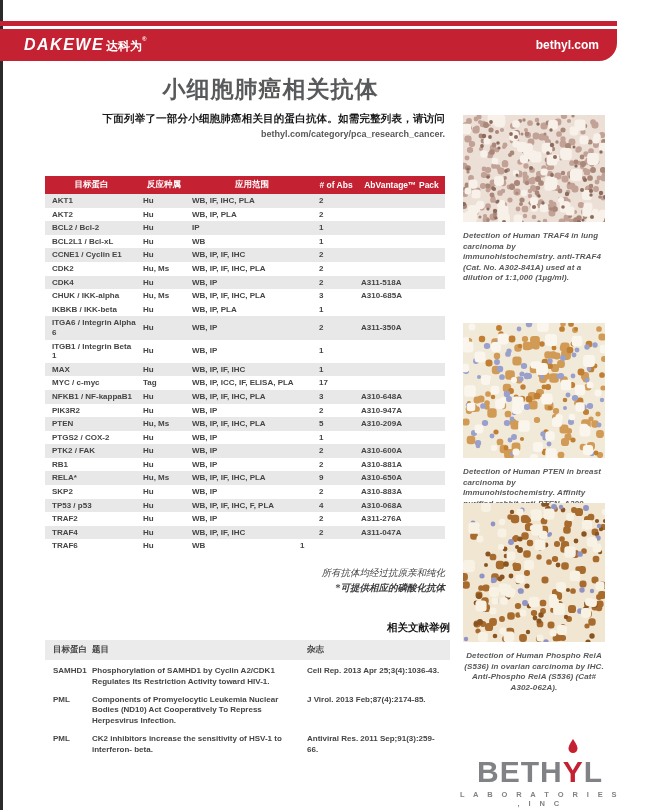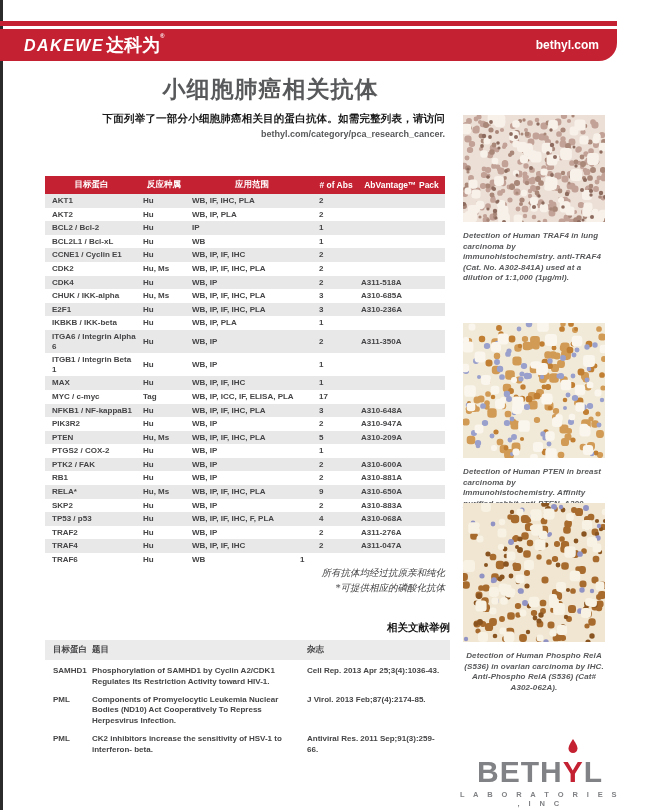--- a/index.html
+++ b/index.html
@@ -13,21 +13,21 @@
   .page{position:relative;width:649px;height:810px;background:#ffffff;overflow:hidden;
         font-family:"Liberation Sans",sans-serif;}
   .edge-line{position:absolute;left:0;top:0;width:3px;height:810px;background:#2b2b2b;}
 
   
   .topbar-thin{position:absolute;left:0;top:21px;width:617px;height:5px;background:var(--red);}
   .topbar{position:absolute;left:0;top:29px;width:617px;height:32px;background:var(--red);
           border-radius:0 0 18px 0;display:flex;align-items:center;justify-content:space-between;
           padding:0 18px 0 24px;box-sizing:border-box;}
   .logo{color:#fff;font-weight:bold;font-size:16px;letter-spacing:1.5px;font-style:italic;white-space:nowrap;}
-  .logo .cn{font-size:18px;letter-spacing:0;font-style:normal;margin-left:2px;}
+  .logo .cn{font-size:12px;letter-spacing:0;font-style:normal;margin-left:2px;}
   .logo sup{font-size:6px;vertical-align:top;}
   .site{color:#fff;font-weight:bold;font-size:12px;}
 
   
   .title{position:absolute;left:0;top:74px;width:541px;text-align:center;
          font-size:23px;font-weight:bold;color:var(--title-gray);letter-spacing:1px;}
   .intro{position:absolute;left:45px;top:112px;width:400px;text-align:right;}
   .intro-l1{font-size:10.5px;font-weight:bold;color:#191919;letter-spacing:0.2px;}
   .intro-l2{font-size:9px;color:#57585a;margin-top:3px;font-weight:bold;}
 
@@ -41,21 +41,21 @@
   table.ab td.c0{padding-left:7px;}
   table.ab td.c1{padding-left:5px;}
   table.ab td.c2{padding-left:2px;}
   table.ab td.c3{padding-left:5px;}
   table.ab td.c4{padding-left:3px;}
   table.ab td.shift{text-indent:-19px;}
 
   
   .fn{position:absolute;left:45px;width:400px;text-align:right;font-style:italic;
       color:#3e3e40;font-size:9.5px;font-family:"DejaVu Serif",serif;}
-  .fn1{top:567px;} .fn2{top:582px;}
+  .fn1{top:567px;} .fn2{top:582px;font-weight:bold;}
 
   
   .refs-heading{position:absolute;left:45px;top:621px;width:405px;text-align:right;
                 font-size:10.5px;font-weight:bold;color:#141414;}
   table.refs{position:absolute;left:45px;top:640px;width:405px;border-collapse:collapse;table-layout:fixed;}
   table.refs th{background:#ebebec;font-size:8.5px;font-weight:bold;color:var(--txt);
                 text-align:left;padding:4px 0 4px 0;}
   table.refs th.h0{padding-left:8px;}
   table.refs td{font-size:8px;font-weight:bold;color:var(--txt);padding:6px 8px 1px 0;
                 vertical-align:top;line-height:1.35;}
@@ -164,27 +164,20 @@
           <td class="c3">2</td>
           <td class="c4">A311-518A</td>
         </tr>
         <tr>
           <td class="c0">CHUK / IKK-alpha</td>
           <td class="c1">Hu, Ms</td>
           <td class="c2">WB, IP, IF, IHC, PLA</td>
           <td class="c3">3</td>
           <td class="c4">A310-685A</td>
         </tr>
-        <tr class="alt">
-          <td class="c0">E2F1</td>
-          <td class="c1">Hu</td>
-          <td class="c2">WB, IP, IF, IHC, PLA</td>
-          <td class="c3">3</td>
-          <td class="c4">A310-236A</td>
-        </tr>
         <tr>
           <td class="c0">IKBKB / IKK-beta</td>
           <td class="c1">Hu</td>
           <td class="c2">WB, IP, PLA</td>
           <td class="c3">1</td>
           <td class="c4"></td>
         </tr>
         <tr class="alt">
           <td class="c0">ITGA6 / Integrin Alpha 6</td>
           <td class="c1">Hu</td>

